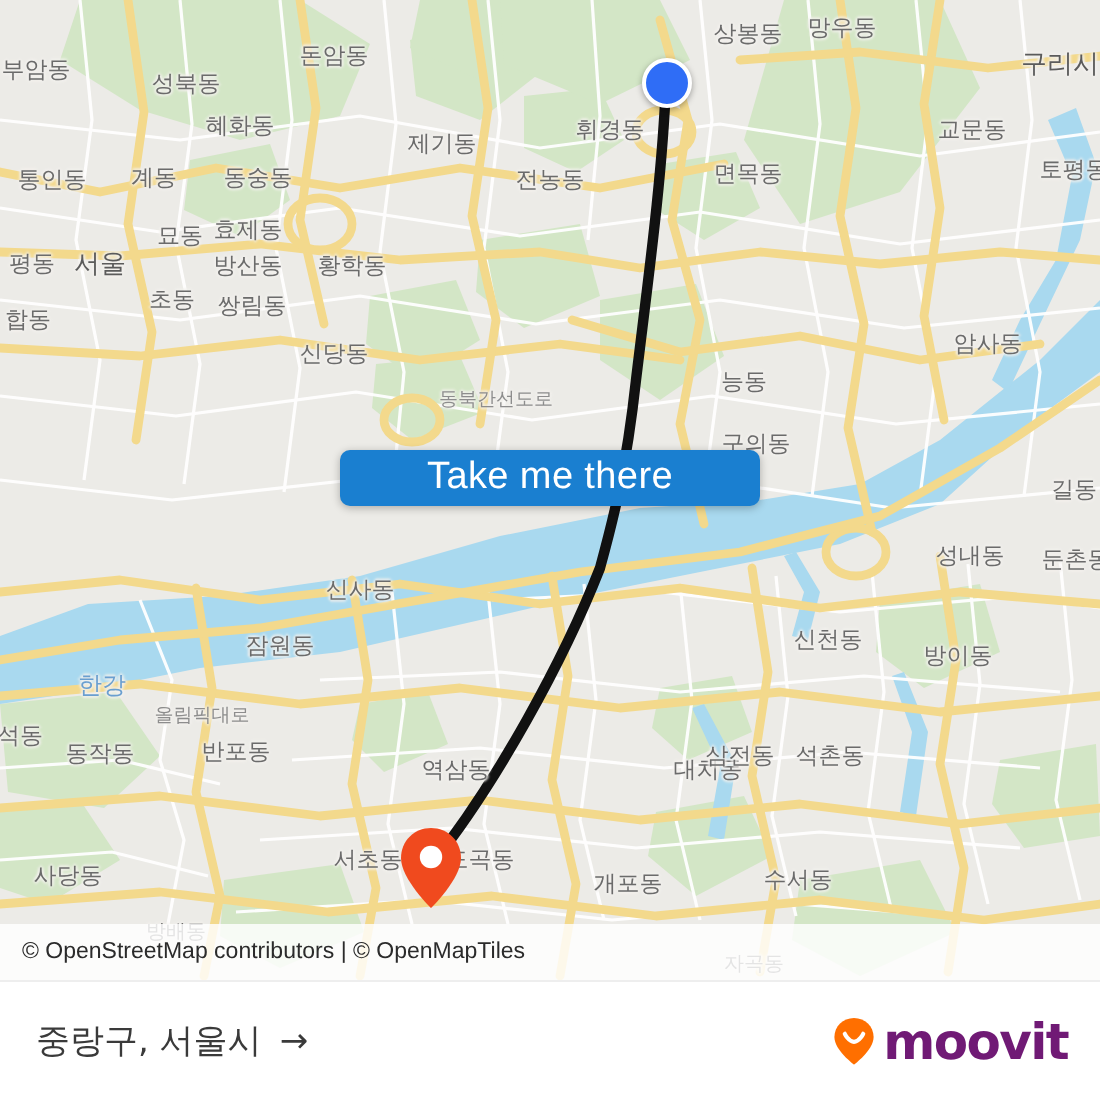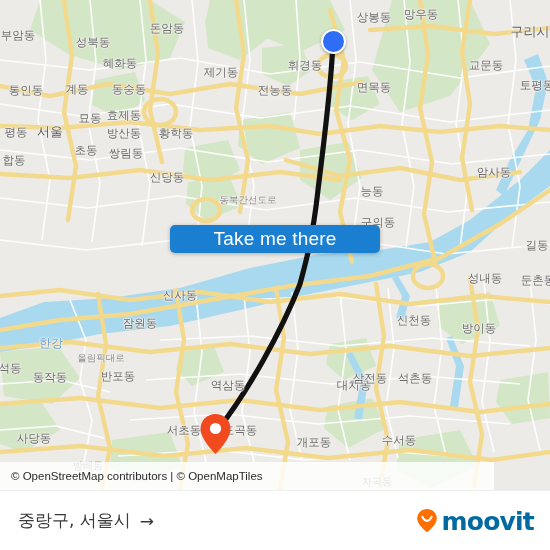--- a/index.html
+++ b/index.html
@@ -66,21 +66,21 @@
     font-family: "Liberation Sans", sans-serif;
     letter-spacing: .2px;
     cursor: pointer;
     box-shadow: 0 1px 4px rgba(0,0,0,.28);
   }
 
   
   #attribution {
     position: absolute;
     left: 0; top: 462px;
-    width: 494px; height: 28px;
+    width: 550px; height: 28px;
     background: rgba(255,255,255,.82);
     display: flex; align-items: center;
     padding-left: 11px;
     font-size: 11.5px;
     color: #2b2b2b;
     font-family: "Liberation Sans", sans-serif;
     white-space: nowrap;
   }
 
   
@@ -108,21 +108,21 @@
   #moovit-logo {
     position: absolute;
     right: 16px; top: 50%;
     transform: translateY(-50%);
     display: flex; align-items: center;
   }
   #moovit-wordmark {
     font-family: "DejaVu Sans", "Liberation Sans", sans-serif;
     font-size: 25px;
     font-weight: bold;
-    color: #0369a1;
+    color: #701a75;
     letter-spacing: -.8px;
     margin-left: 2px;
   }
 </style>
 </head>
 <body>
 
 <div id="app">
 
   <div id="map">

